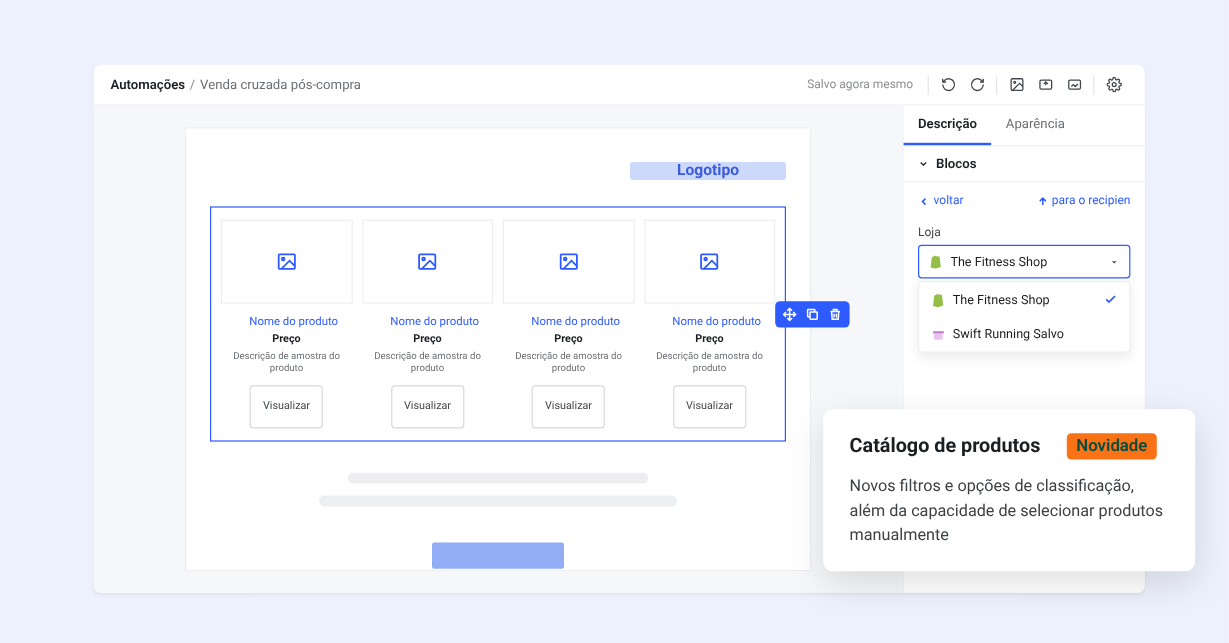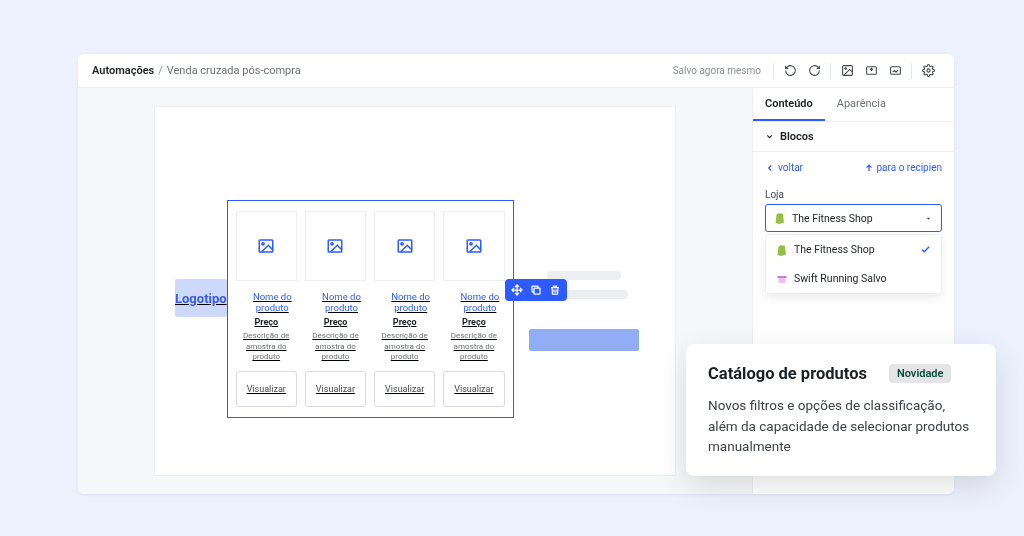--- a/index.html
+++ b/index.html
@@ -12,21 +12,21 @@
 .breadcrumb .strong { font-weight: 600; color: #1a1f23; }
 .breadcrumb .sep { color: #8a8f94; }
 .breadcrumb .current { color: #6a6f74; }
 .header-right { display: flex; align-items: center; gap: 0; }
 .saved-label { font-size: 10px; color: #8a8f94; margin-right: 8px; }
 .hbtn { width: 24px; height: 24px; display: flex; align-items: center; justify-content: center; cursor: pointer; color: #42474c; }
 .hdiv { width: 1px; height: 16px; background: #e2e5e9; margin: 0 4px; }
 
 .main { flex: 1; display: flex; overflow: hidden; }
 .canvas-area { flex: 1; background: #f6f7f9; padding: 18px 76px; overflow: hidden; position: relative; }
-.email-canvas { background: #fff; width: 100%; height: 100%; border: 1px solid #eceef1; display: flex; flex-direction: row; align-items: center; padding: 28px 20px 14px 20px; position: relative; text-decoration: underline; }
+.email-canvas { background: #fff; width: 100%; height: 100%; border: 1px solid #eceef1; display: flex; flex-direction: column; align-items: flex-end; padding: 28px 20px 14px 20px; position: relative; }
 
 .logo-block { width: 130px; height: 38px; background: #cdd9fb; display: flex; align-items: center; justify-content: center; color: #3b5bdb; font-weight: 700; font-size: 13px; border-radius: 2px; }
 
 .product-block { margin-top: 22px; width: 100%; border: 1.5px solid #2d5bff; padding: 10px 8px; display: flex; gap: 8px; position: relative; }
 .pcard { flex: 1; display: flex; flex-direction: column; align-items: center; text-align: center; }
 .pimg { width: 100%; height: 70px; border: 1px solid #eceef1; display: flex; align-items: center; justify-content: center; margin-bottom: 10px; }
 .pimg svg { width: 20px; height: 18px; }
 .pname { font-size: 9.5px; color: #2d5bff; margin-bottom: 4px; margin-left: 12px; }
 .pprice { font-size: 9px; color: #1a1f23; font-weight: 700; margin-bottom: 4px; }
 .pdesc { font-size: 8px; color: #6a6f74; line-height: 1.3; margin-bottom: 8px; padding: 0 4px; }
@@ -53,21 +53,21 @@
 .select-box { border: 1.5px solid #2d5bff; border-radius: 3px; height: 28px; display: flex; align-items: center; padding: 0 8px; justify-content: space-between; cursor: pointer; }
 .select-box .val { display: flex; align-items: center; gap: 6px; font-size: 10.5px; color: #1a1f23; }
 .shop-icon { width: 12px; height: 12px; display: flex; align-items: center; justify-content: center; }
 .dropdown { margin-top: 2px; border: 1px solid #eceef1; border-radius: 3px; box-shadow: 0 4px 10px rgba(0,0,0,0.08); background: #fff; }
 .dd-item { padding: 8px 10px; display: flex; align-items: center; justify-content: space-between; font-size: 10.5px; color: #1a1f23; cursor: pointer; }
 .dd-item .lft { display: flex; align-items: center; gap: 6px; }
 
 .promo-card { position: absolute; right: 28px; bottom: 60px; width: 310px; background: #fff; border-radius: 8px; box-shadow: 0 10px 30px rgba(0,0,0,0.12); padding: 20px 22px; }
 .promo-title-row { display: flex; align-items: center; gap: 22px; margin-bottom: 12px; }
 .promo-title { font-size: 16.5px; font-weight: 700; color: #1a1f23; }
-.badge { background: #e5e5e5; color: #074d3f; font-size: 11px; font-weight: 600; padding: 3px 8px; border-radius: 4px; text-align: center; }
+.badge { background: #f97316; color: #074d3f; font-size: 14px; font-weight: 600; padding: 3px 8px; border-radius: 4px; text-align: center; }
 .promo-desc { font-size: 13.5px; color: #3c4146; line-height: 1.5; }
 
 svg { display: block; }
 </style>
 </head>
 <body>
 
 <div class="app-window">
 
   <div class="header">
@@ -206,21 +206,21 @@
         <div class="placeholder-lines">
           <div class="phline l1"></div>
           <div class="phline l2"></div>
           <div class="phbtn"></div>
         </div>
       </div>
     </div>
 
     <div class="sidebar">
       <div class="tabs">
-        <div class="tab active">Conteúdo</div>
+        <div class="tab active">Descrição</div>
         <div class="tab">Aparência</div>
       </div>
       <div class="section-head">
         <svg width="9" height="9" viewBox="0 0 24 24" fill="none" stroke="#1a1f23" stroke-width="3">
             <polyline points="6 9 12 15 18 9"></polyline>
           </svg>
         <span>Blocos</span>
       </div>
       <div class="nav-row">
         <span>

